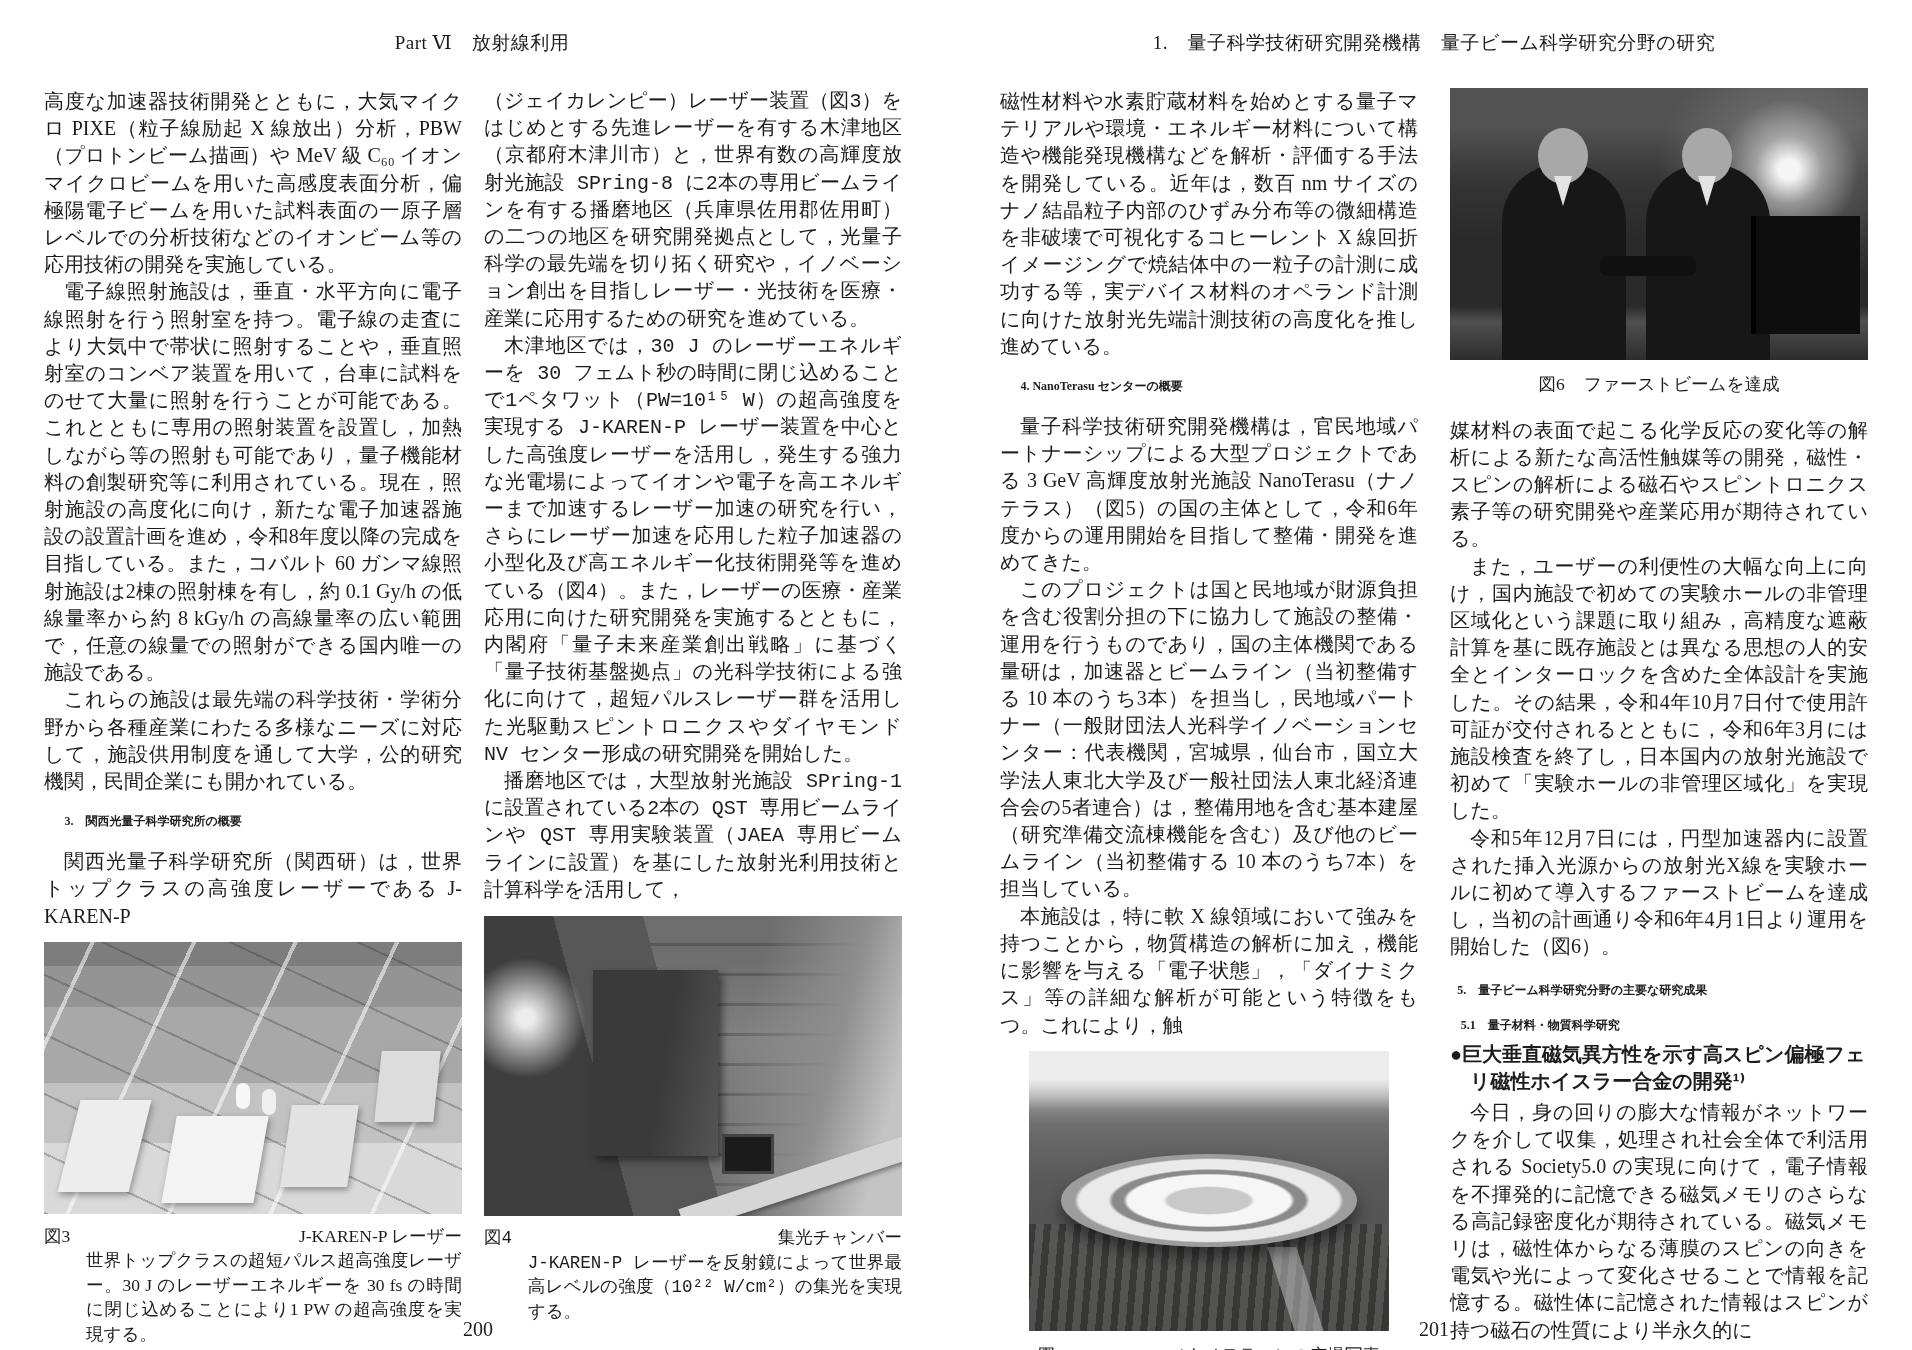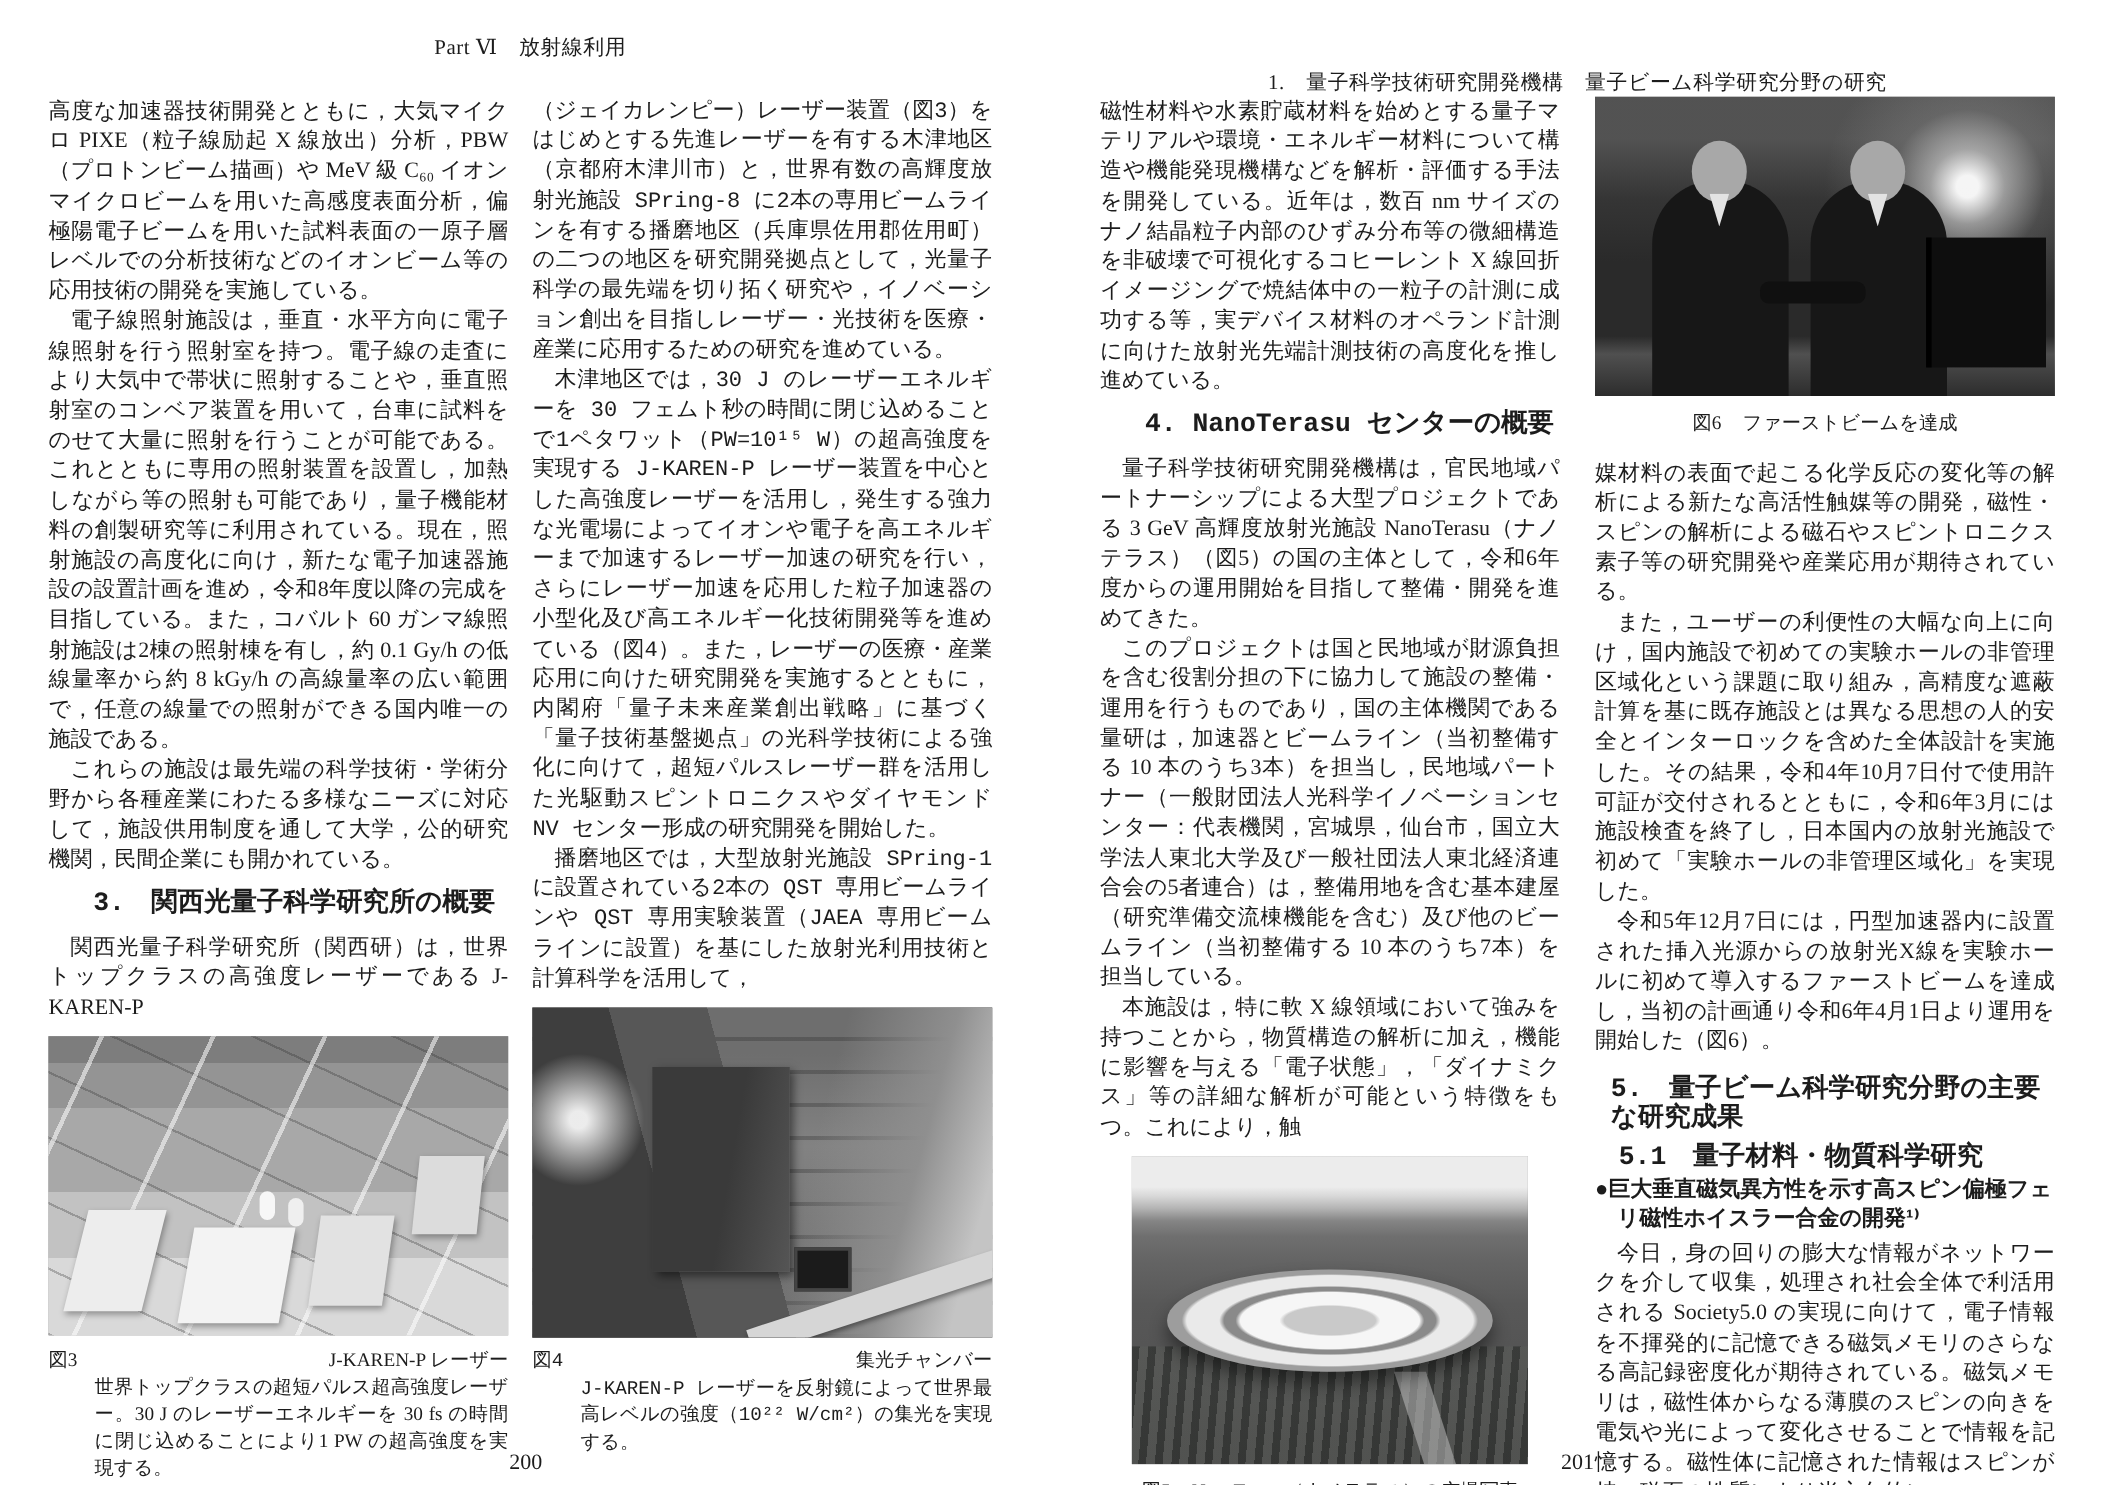--- a/index.html
+++ b/index.html
@@ -3,28 +3,28 @@
 <meta charset="utf-8">
 <style>
   html,body{margin:0;padding:0;}
   body{
     width:1912px;height:1350px;position:relative;background:#ffffff;
     font-family:"Liberation Serif","DejaVu Serif",serif;color:#1c1c1c;
     overflow:hidden;
   }
   .runhead{position:absolute;top:30px;font-size:19px;letter-spacing:.5px;text-align:center;}
   .runhead-left{left:4px;width:956px;}
-  .runhead-right{left:956px;width:956px;margin-top:32px;}
+  .runhead-right{left:956px;width:956px;}
   .col{position:absolute;top:88px;width:418px;font-size:20px;line-height:27.2px;text-align:justify;}
   #col1{left:44px;} #col2{left:484px;font-family:Liberation Mono, monospace;} #col3{left:1000px;} #col4{left:1450px;}
   p{margin:0;text-indent:1em;}
   p.noindent{text-indent:0;}
   .sec{
-    font-family:Liberation Mono, monospace;font-weight:700;
-    font-size:24px;line-height:27px;margin:13px 0;padding-left:1.7em;text-align:left;text-indent:0;
+    font-family:Liberation Serif, serif;font-weight:700;
+    font-size:12px;line-height:27px;margin:13px 0;padding-left:1.7em;text-align:left;text-indent:0;
   }
   .sec-main{padding-left:.6em;margin:16px 0 8px;}
   .sec-sub{padding-left:.9em;margin:6px 0 2px;}
   .sec-bullet{
     font-family:"Liberation Sans","DejaVu Sans",sans-serif;font-weight:700;
     font-size:20px;line-height:27.2px;margin:2px 0 4px;padding-left:1em;text-indent:-1em;text-align:left;
   }
   figure{margin:0;}
   .photo{position:relative;overflow:hidden;}
   .figcap{display:flex;font-size:17.5px;line-height:24.5px;margin-top:10px;text-align:left;}

